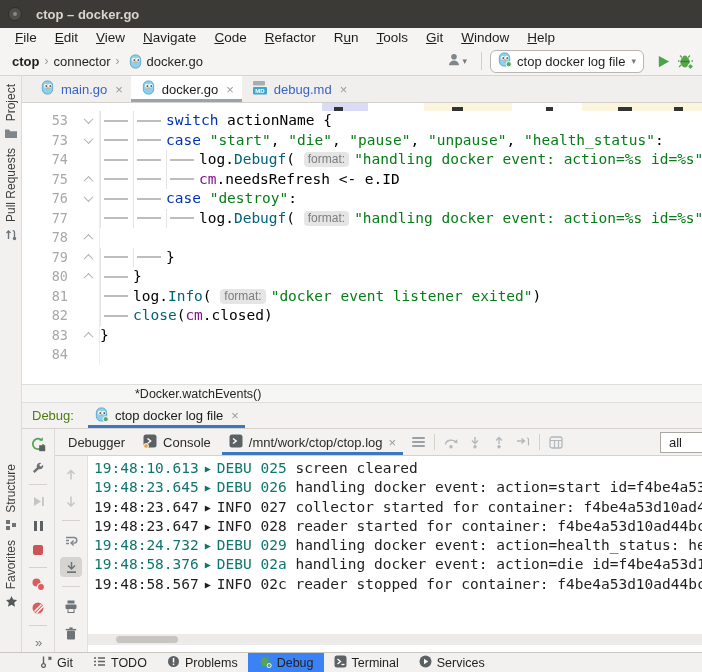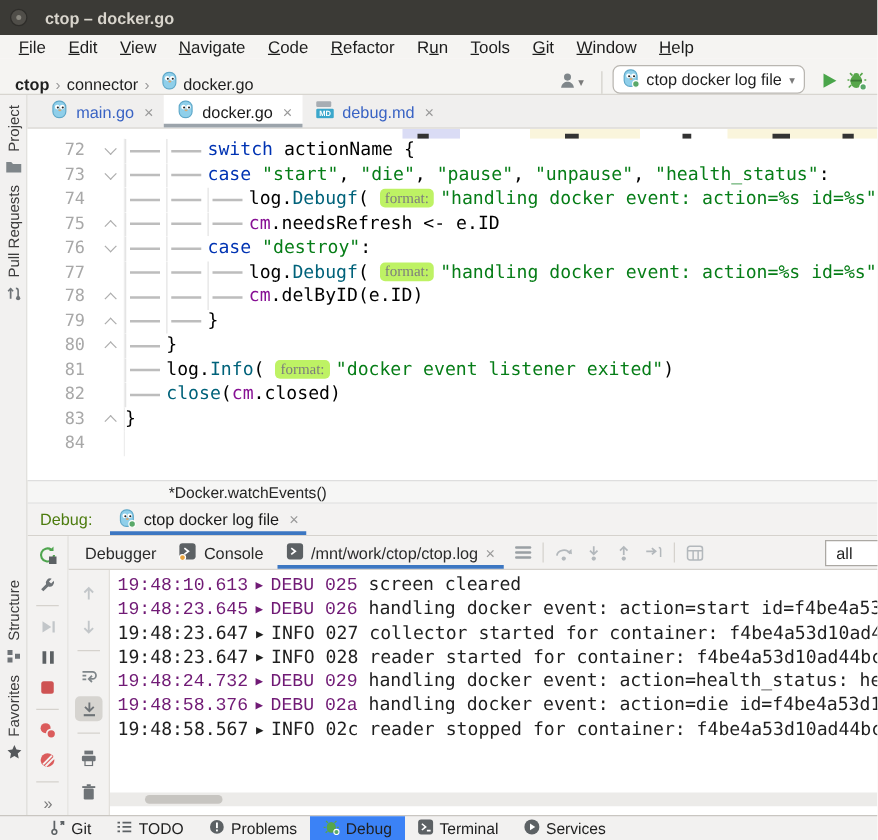--- a/index.html
+++ b/index.html
@@ -12,21 +12,21 @@
   .win-dot { width:14px; height:14px; border-radius:50%; background:#504E49; border:1px solid #2e2d2a; margin-right:14px; position:relative; }
   .win-dot::after { content:""; position:absolute; left:4px; top:4px; width:4px; height:4px; border-radius:50%; background:#8a8880; }
   .title-text { color:#D9D5CD; font-weight:bold; font-size:13px; }
 
   
   .menubar { height:19px; background:#F5F4F2; display:flex; align-items:center; padding-left:6px; flex:0 0 auto; }
   .menu-item { padding:0 9px; font-size:13.5px; color:#1d1d1d; cursor:default; }
   .menu-item u { text-decoration:underline; }
 
   
-  .toolbar { height:29px; background:#F5F4F2; border-bottom:1px solid #D8D5D0; display:flex; align-items:flex-end; padding:0 6px 0 12px; flex:0 0 auto; }
+  .toolbar { height:29px; background:#F5F4F2; border-bottom:1px solid #D8D5D0; display:flex; align-items:center; padding:0 6px 0 12px; flex:0 0 auto; }
   .crumb { font-size:13px; color:#1f1f1f; }
   .crumb.b { font-weight:bold; }
   .crumb-sep { color:#9a9a9a; margin:0 5px; font-size:12px; }
   .toolbar .spacer { flex:1; }
   .icon-btn { display:inline-flex; align-items:center; justify-content:center; width:22px; height:22px; }
   .user-wrap { display:flex; align-items:center; margin-right:6px; }
   .caret { font-size:9px; color:#7a7a7a; margin-left:1px; }
   .vsep { width:1px; height:18px; background:#D2CFCA; margin:0 8px; }
   .run-combo { display:flex; align-items:center; gap:5px; background:#fff; border:1px solid #B9B6B1; border-radius:6px; height:23px; padding:0 7px 0 6px; margin-right:8px; }
   .run-combo .label { font-size:13px; color:#1f1f1f; white-space:nowrap; }
@@ -56,21 +56,21 @@
   .chev.down { transform:rotate(45deg) translate(-1px,-1px); }
   .chev.up { transform:rotate(-135deg) translate(-1px,-1px); }
   .codebody { flex:1; overflow:hidden; white-space:pre; }
   .tabch { display:inline-flex; width:33px; height:19.5px; align-items:center; vertical-align:top; border-left:1px solid #E4E4E4; }
   .tabch i { display:block; width:24px; height:2px; background:#BDBDBD; margin-left:3px; }
   .tok-kw { color:#0033B3; }
   .tok-str { color:#067D17; }
   .tok-fn { color:#00627A; }
   .tok-fld { color:#871094; }
   .tok-pl { color:#000; }
-  .tok-hint { display:inline-block; background:#bef264; color:#7d7d7d; border-radius:4px; font-size:12px; line-height:15px; padding:0 4px; margin-right:5px; vertical-align:1px; font-family:Liberation Serif, serif; }
+  .tok-hint { display:inline-block; background:#e5e5e5; color:#7d7d7d; border-radius:4px; font-size:12px; line-height:15px; padding:0 4px; margin-right:5px; vertical-align:1px; font-family:Liberation Sans, sans-serif; }
 
   
   .contextbar { height:19px; background:#F6F6F5; border-top:1px solid #DEDEDE; border-bottom:1px solid #DEDEDE; font-size:12.5px; color:#262626; padding-left:113px; display:flex; align-items:center; flex:0 0 auto; }
 
   
   .session-row { height:25px; background:#F3F2F1; display:flex; align-items:center; padding-left:10px; flex:0 0 auto; }
   .session-label { font-size:13px; color:#4d7c0f; margin-right:14px; }
   .session-tab { display:flex; align-items:center; gap:6px; height:25px; padding:0 6px; position:relative; font-size:13px; color:#1a1a1a; }
   .session-tab::after { content:""; position:absolute; left:0; right:0; bottom:0; height:3px; background:#3C77C2; }
   .session-tab .x { color:#9a9a9a; margin-left:2px; }
@@ -90,21 +90,21 @@
   .dbg-icons { display:flex; align-items:center; gap:2px; padding-left:2px; }
   .dbg-icons .ict { width:22px; height:20px; display:flex; align-items:center; justify-content:center; }
   .hamb { display:inline-block; }
   .hamb i { display:block; width:13px; height:2px; background:#9aa0a4; margin:2px 0; border-radius:1px; }
   .filter-combo { margin-left:auto; margin-right:-14px; background:#fff; border:1px solid #ABA8A3; height:21px; min-width:56px; display:flex; align-items:center; padding:0 8px; font-size:13px; align-self:center; }
   .dbg-body { flex:1; display:flex; min-height:0; background:#fff; }
   .colC { width:33px; background:#F3F2F1; border-right:1px solid #E2E0DC; display:flex; flex-direction:column; align-items:center; padding-top:8px; gap:7px; flex:0 0 auto; }
   .log-area { flex:1; overflow:hidden; position:relative; font-family:"DejaVu Sans Mono", monospace; font-size:14.5px; padding:3px 0 0 6px; }
   .log-row { height:19.3px; line-height:19.3px; white-space:pre; color:#1f1f1f; }
   .log-row .arr { font-size:10px; vertical-align:1px; }
-  .log-row.debu .t, .log-row.debu .lvl, .log-row.debu .arr { color:#701a75;font-family:Liberation Mono, monospace; }
+  .log-row.debu .t, .log-row.debu .lvl, .log-row.debu .arr { color:#0f766e; }
   .log-row.info .t, .log-row.info .lvl, .log-row.info .arr { color:#1f1f1f; }
   .hscroll { position:absolute; left:0; right:0; bottom:7px; height:11px; background:#ECEBE9; }
   .hscroll .thumb { position:absolute; left:28px; top:2px; width:62px; height:7px; background:#C7C5C1; border-radius:4px; }
 
   
   .statusbar { height:20px; background:#F2F1F0; border-top:1px solid #C9C6C1; display:flex; align-items:stretch; padding-left:30px; flex:0 0 auto; }
   .sitem { display:flex; align-items:center; gap:5px; padding:0 10px; font-size:12.5px; color:#1f1f1f; }
   .sitem.active { background:#3b82f6; }
 </style>
 </head>
@@ -256,27 +256,27 @@
           <span class="hl" style="left:300px;width:46px;background:#DADCF5;"></span>
           <span class="hl" style="left:402px;width:88px;background:#FAF5DC;"></span>
           <span class="hl" style="left:560px;width:130px;background:#FAF5DC;"></span>
           <span class="hl" style="left:312px;width:9px;top:4px;height:4px;background:#333;"></span>
           <span class="hl" style="left:430px;width:11px;top:4px;height:4px;background:#333;"></span>
           <span class="hl" style="left:524px;width:7px;top:4px;height:4px;background:#333;"></span>
           <span class="hl" style="left:596px;width:14px;top:4px;height:4px;background:#333;"></span>
           <span class="hl" style="left:652px;width:9px;top:4px;height:4px;background:#333;"></span>
         </div>
         <div id="code-rows">
-            <div class="code-row"><span class="gut">72</span><span class="foldc"><span class="chev down"></span></span><span class="codebody"><span class="tabch"><i></i></span><span class="tabch"><i></i></span><span class="tok-kw">switch</span><span class="tok-pl"> actionName {</span></span></div>
+            <div class="code-row"><span class="gut">53</span><span class="foldc"><span class="chev down"></span></span><span class="codebody"><span class="tabch"><i></i></span><span class="tabch"><i></i></span><span class="tok-kw">switch</span><span class="tok-pl"> actionName {</span></span></div>
             <div class="code-row"><span class="gut">73</span><span class="foldc"><span class="chev down"></span></span><span class="codebody"><span class="tabch"><i></i></span><span class="tabch"><i></i></span><span class="tok-kw">case</span><span class="tok-pl"> </span><span class="tok-str">"start"</span><span class="tok-pl">, </span><span class="tok-str">"die"</span><span class="tok-pl">, </span><span class="tok-str">"pause"</span><span class="tok-pl">, </span><span class="tok-str">"unpause"</span><span class="tok-pl">, </span><span class="tok-str">"health_status"</span><span class="tok-pl">:</span></span></div>
             <div class="code-row"><span class="gut">74</span><span class="foldc"></span><span class="codebody"><span class="tabch"><i></i></span><span class="tabch"><i></i></span><span class="tabch"><i></i></span><span class="tok-pl">log.</span><span class="tok-fn">Debugf</span><span class="tok-pl">( </span><span class="tok-hint">format:</span><span class="tok-str">"handling docker event: action=%s id=%s"</span></span></div>
             <div class="code-row"><span class="gut">75</span><span class="foldc"><span class="chev up"></span></span><span class="codebody"><span class="tabch"><i></i></span><span class="tabch"><i></i></span><span class="tabch"><i></i></span><span class="tok-fld">cm</span><span class="tok-pl">.needsRefresh &lt;- e.ID</span></span></div>
             <div class="code-row"><span class="gut">76</span><span class="foldc"><span class="chev down"></span></span><span class="codebody"><span class="tabch"><i></i></span><span class="tabch"><i></i></span><span class="tok-kw">case</span><span class="tok-pl"> </span><span class="tok-str">"destroy"</span><span class="tok-pl">:</span></span></div>
             <div class="code-row"><span class="gut">77</span><span class="foldc"></span><span class="codebody"><span class="tabch"><i></i></span><span class="tabch"><i></i></span><span class="tabch"><i></i></span><span class="tok-pl">log.</span><span class="tok-fn">Debugf</span><span class="tok-pl">( </span><span class="tok-hint">format:</span><span class="tok-str">"handling docker event: action=%s id=%s"</span></span></div>
-            <div class="code-row"><span class="gut">78</span><span class="foldc"><span class="chev up"></span></span><span class="codebody"><span class="tabch"><i></i></span><span class="tabch"><i></i></span><span class="tabch"><i></i></span><span class="tok-fld">cm</span><span class="tok-pl">.delByID(e.ID)</span></span></div>
+            <div class="code-row"><span class="gut">78</span><span class="foldc"><span class="chev up"></span></span></div>
             <div class="code-row"><span class="gut">79</span><span class="foldc"><span class="chev up"></span></span><span class="codebody"><span class="tabch"><i></i></span><span class="tabch"><i></i></span><span class="tok-pl">}</span></span></div>
             <div class="code-row"><span class="gut">80</span><span class="foldc"><span class="chev up"></span></span><span class="codebody"><span class="tabch"><i></i></span><span class="tok-pl">}</span></span></div>
             <div class="code-row"><span class="gut">81</span><span class="foldc"></span><span class="codebody"><span class="tabch"><i></i></span><span class="tok-pl">log.</span><span class="tok-fn">Info</span><span class="tok-pl">( </span><span class="tok-hint">format:</span><span class="tok-str">"docker event listener exited"</span><span class="tok-pl">)</span></span></div>
             <div class="code-row"><span class="gut">82</span><span class="foldc"></span><span class="codebody"><span class="tabch"><i></i></span><span class="tok-fn">close</span><span class="tok-pl">(</span><span class="tok-fld">cm</span><span class="tok-pl">.closed)</span></span></div>
             <div class="code-row"><span class="gut">83</span><span class="foldc"><span class="chev up"></span></span><span class="codebody"><span class="tok-pl">}</span></span></div>
             <div class="code-row"><span class="gut">84</span><span class="foldc"></span><span class="codebody"></span></div>
           </div>
       </div>
 
       <div class="contextbar">

